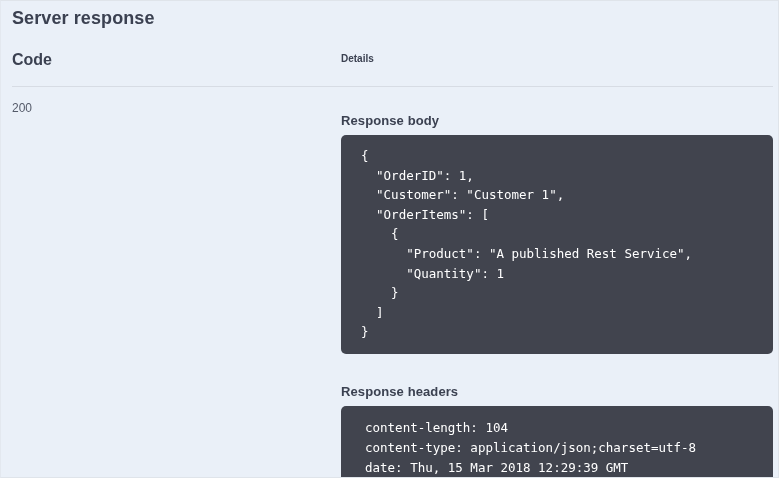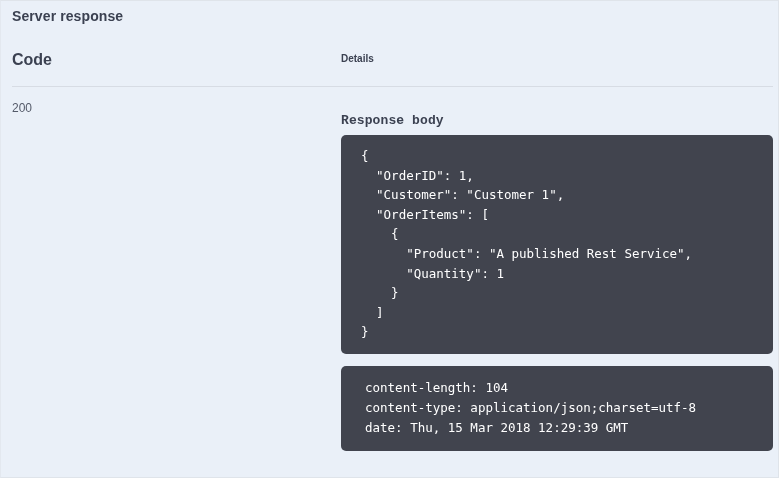--- a/index.html
+++ b/index.html
@@ -25,21 +25,21 @@
     background: #eaf0f8;
     border: 1px solid #dfe4ea;
     border-left: 1px solid #e3e8ef;
     overflow: hidden;
   }
 
   .panel-title {
     position: absolute;
     left: 11px;
     top: 7px;
-    font-size: 14px;
+    font-size: 18px;
     font-weight: bold;
     color: #3b4151;
     letter-spacing: 0.1px;
   }
 
   .table-head {
     position: absolute;
     left: 0;
     top: 42px;
     width: 737px;
@@ -90,21 +90,21 @@
   }
 
   .section-label {
     font-size: 13px;
     font-weight: bold;
     color: #3b4151;
     margin: 0;
     letter-spacing: 0.1px;
   }
 
-  .label-body { padding-top: 26px; font-family: Liberation Mono, monospace; }
+  .label-body { padding-top: 26px; }
   .label-headers { padding-top: 18px; }
 
   .code-block {
     background: #41444e;
     border-radius: 5px;
     margin-top: 7px;
     padding: 11px 12px 12px 20px;
     font-family: "DejaVu Sans Mono", "Liberation Mono", monospace;
     font-size: 12.5px;
     line-height: 19.6px;
@@ -144,20 +144,21 @@
   "OrderID": 1,
   "Customer": "Customer 1",
   "OrderItems": [
     {
       "Product": "A published Rest Service",
       "Quantity": 1
     }
   ]
 }</pre>
 
+      <div class="section-label label-headers">Response headers</div>
 
       <pre class="code-block headers">content-length: 104
 content-type: application/json;charset=utf-8
 date: Thu, 15 Mar 2018 12:29:39 GMT</pre>
 
     </div>
   </div>
 </div>
 
 </body></html>

